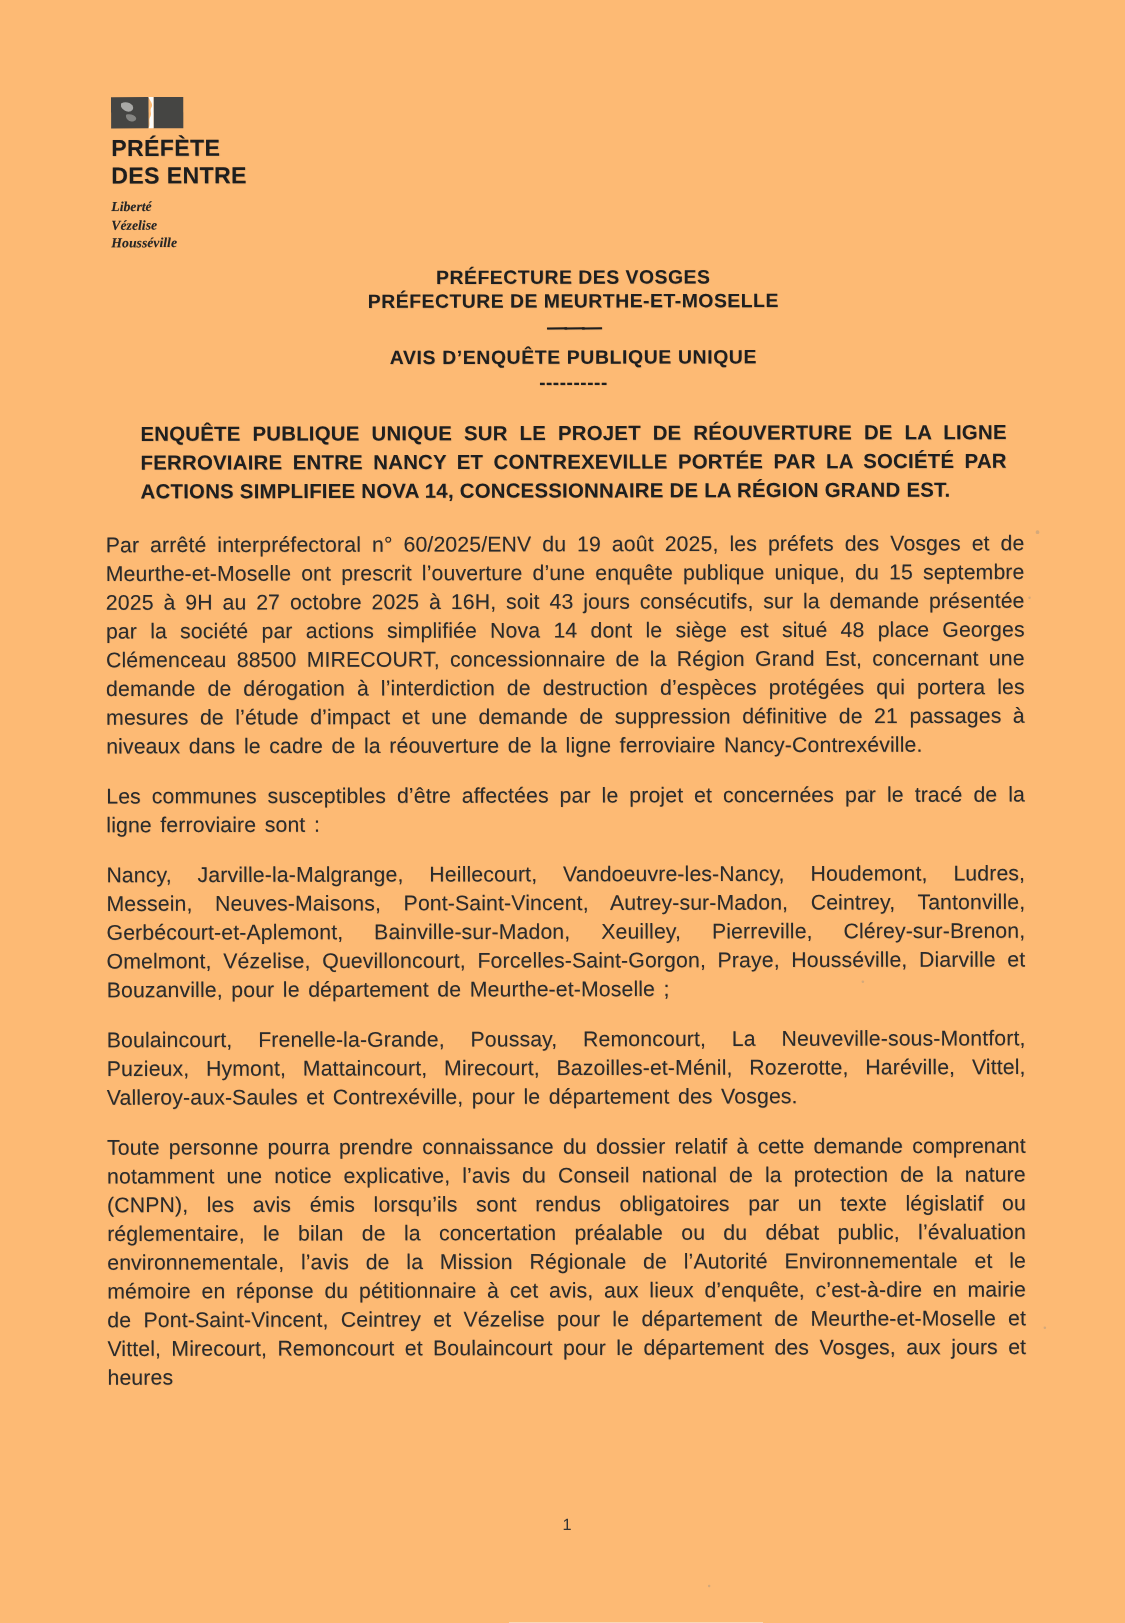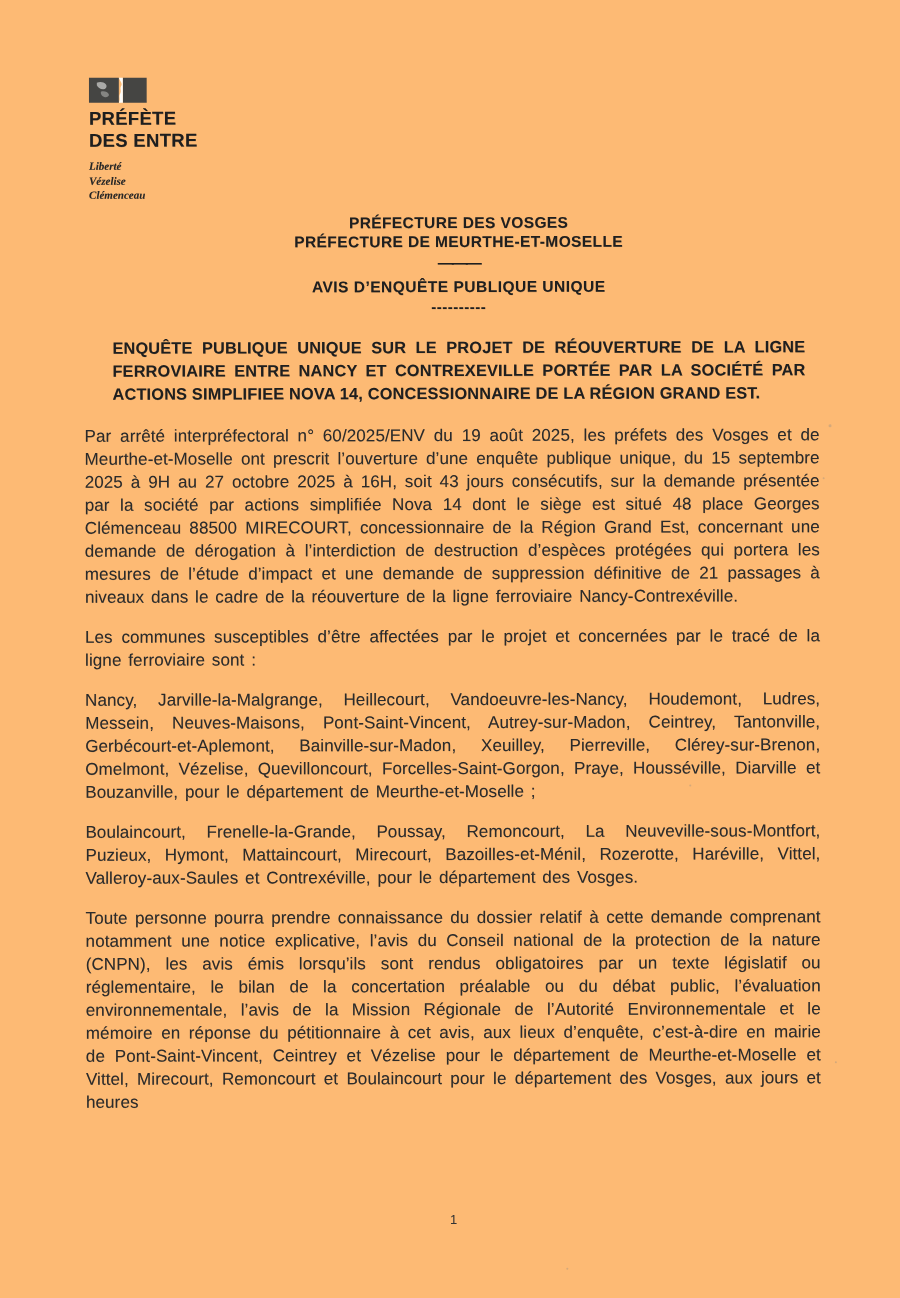--- a/index.html
+++ b/index.html
@@ -150,21 +150,21 @@
         <path d="M8 6 C11 4.5 15 5 17 7.5 C18.5 9.5 17.5 12 15 12.5 C12 13 9 11 8 8.5 Z" fill="#fcfcfa" opacity="0.55"></path>
         <path d="M12 15 C15 14 19 15 20 17.5 C20.7 19.5 18 21 15.5 20.3 C13 19.6 11.5 17 12 15 Z" fill="#fcfcfa" opacity="0.35"></path>
       </svg>
       <div class="gov-name">
         <div>PRÉFÈTE</div>
         <div>DES ENTRE</div>
       </div>
       <div class="motto">
         <div>Liberté</div>
         <div>Vézelise</div>
-        <div>Clémenceau</div>
+        <div>Housséville</div>
       </div>
     </div>
 
     <div class="title-block">
       <div class="title-line">PRÉFECTURE DES VOSGES</div>
       <div class="title-line">PRÉFECTURE DE MEURTHE-ET-MOSELLE</div>
       <div class="sep1">———</div>
       <div class="subtitle">AVIS D’ENQUÊTE PUBLIQUE UNIQUE</div>
       <div class="sep2">----------</div>
     </div>

